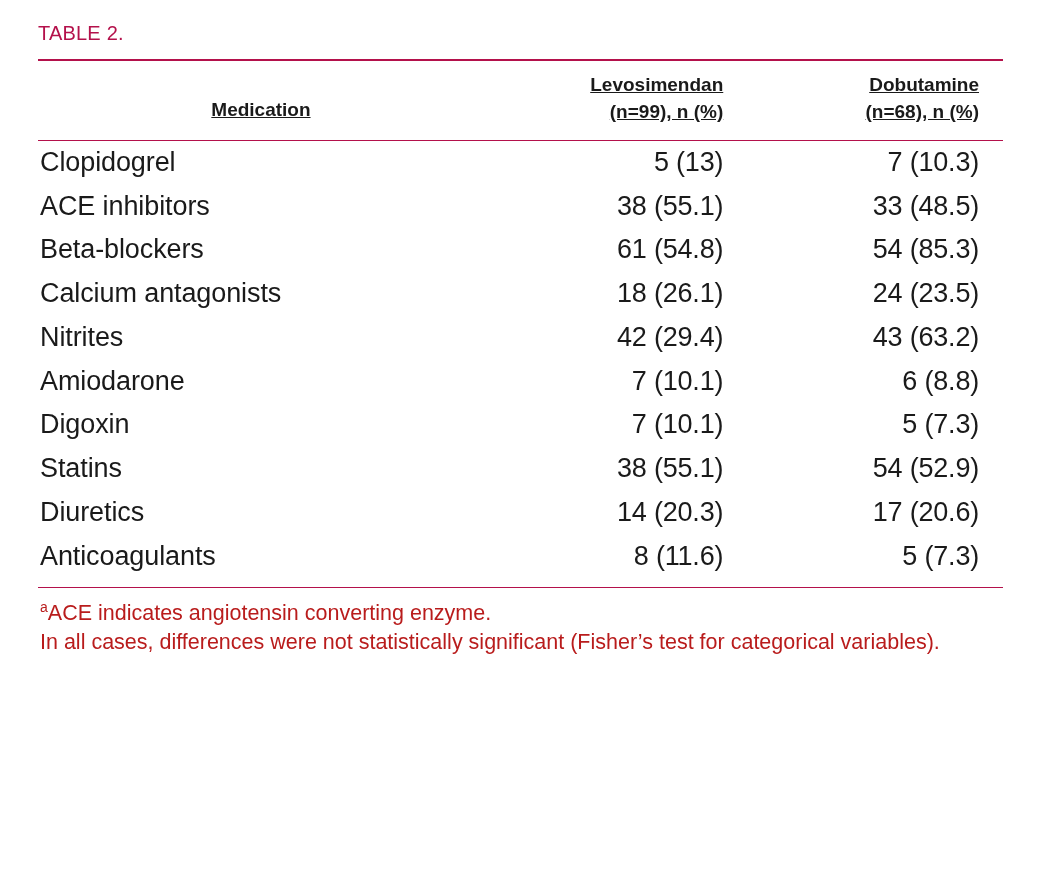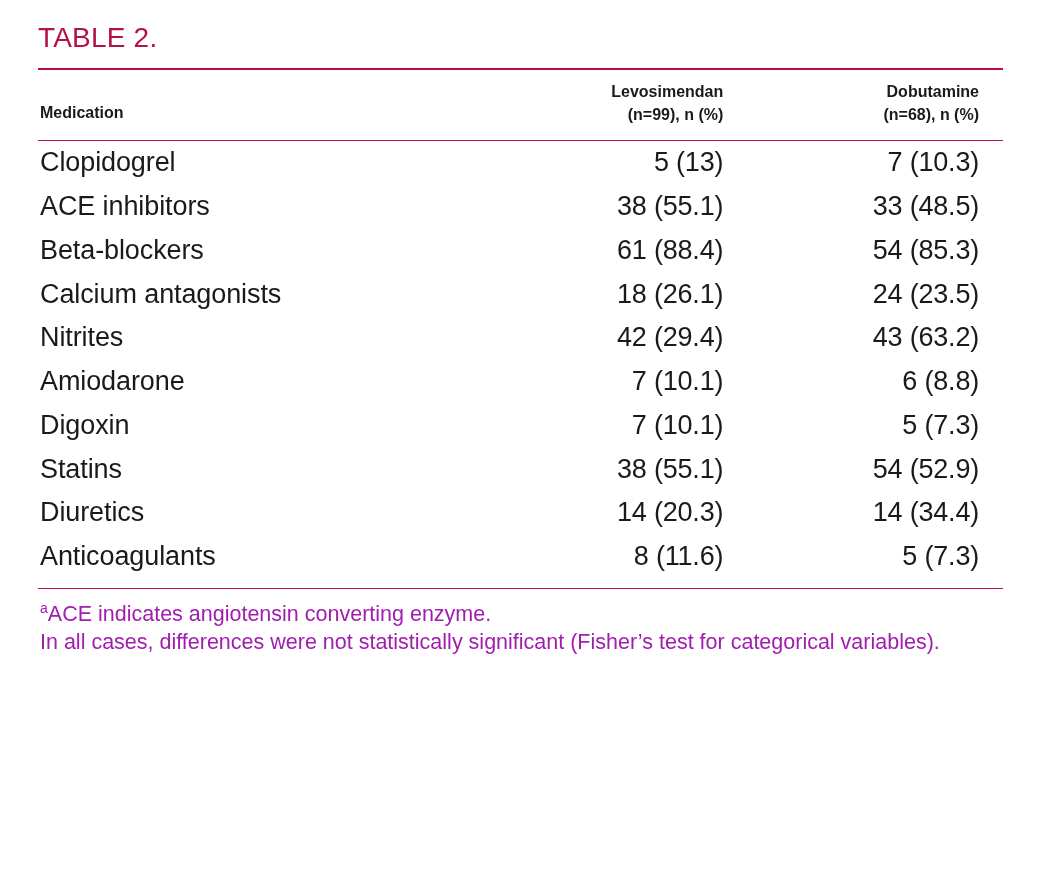--- a/index.html
+++ b/index.html
@@ -15,21 +15,21 @@
     color: #1a1a1a;
   }
   .page {
     position: relative;
     width: 1041px;
     height: 875px;
     box-sizing: border-box;
     padding: 22px 38px 0 38px;
   }
   .table-title {
-    font-size: 28px;
+    font-size: 20px;
     letter-spacing: 0.2px;
     color: #b4114b;
     font-weight: 400;
     padding-bottom: 14px;
   }
   .rule {
     border: 0;
     border-top: 2.2px solid #b4114b;
     margin: 0;
     height: 0;
@@ -43,27 +43,28 @@
   table.data {
     width: 100%;
     border-collapse: collapse;
     table-layout: fixed;
   }
   table.data col.c0 { width: 46%; }
   table.data col.c1 { width: 27.5%; }
   table.data col.c2 { width: 26.5%; }
 
   thead th {
-    font-size: 16px;
+    font-size: 19px;
     font-weight: bold;
     padding: 0;
     vertical-align: bottom;
+    text-decoration: underline;
   }
   thead th.h0 {
-    text-align: left;
+    text-align: center;
     padding: 14px 0 16px 2px;
     vertical-align: bottom;
   }
   thead th.hnum {
     text-align: right;
     padding: 11px 24px 14px 0;
   }
   thead .hline {
     display: block;
     line-height: 1.42;
@@ -85,21 +86,21 @@
     padding-right: 24px;
     letter-spacing: -0.2px;
   }
   tbody tr.first td { padding-top: 9px; }
   tbody tr.last td { padding-bottom: 9px; margin-left: 24px; }
 
   .footnotes {
     padding: 11px 0 0 2px;
     font-size: 21.5px;
     line-height: 1.33;
-    color: #a21caf;
+    color: #b91c1c;
     max-width: 960px;
   }
   .footnotes p { margin: 0; }
   .footnotes sup {
     font-size: 14px;
     vertical-align: super;
     line-height: 0;
   }
 </style>
 </head>
@@ -148,21 +149,21 @@
         <td class="num">5 (13)</td>
         <td class="num">7 (10.3)</td>
       </tr>
       <tr>
         <td class="med">ACE inhibitors</td>
         <td class="num">38 (55.1)</td>
         <td class="num">33 (48.5)</td>
       </tr>
       <tr>
         <td class="med">Beta-blockers</td>
-        <td class="num">61 (88.4)</td>
+        <td class="num">61 (54.8)</td>
         <td class="num">54 (85.3)</td>
       </tr>
       <tr>
         <td class="med">Calcium antagonists</td>
         <td class="num">18 (26.1)</td>
         <td class="num">24 (23.5)</td>
       </tr>
       <tr>
         <td class="med">Nitrites</td>
         <td class="num">42 (29.4)</td>
@@ -179,21 +180,21 @@
         <td class="num">5 (7.3)</td>
       </tr>
       <tr>
         <td class="med">Statins</td>
         <td class="num">38 (55.1)</td>
         <td class="num">54 (52.9)</td>
       </tr>
       <tr>
         <td class="med">Diuretics</td>
         <td class="num">14 (20.3)</td>
-        <td class="num">14 (34.4)</td>
+        <td class="num">17 (20.6)</td>
       </tr>
       <tr class="last">
         <td class="med">Anticoagulants</td>
         <td class="num">8 (11.6)</td>
         <td class="num">5 (7.3)</td>
       </tr>
     </tbody>
   </table>
 
   <hr class="rule-thin">

